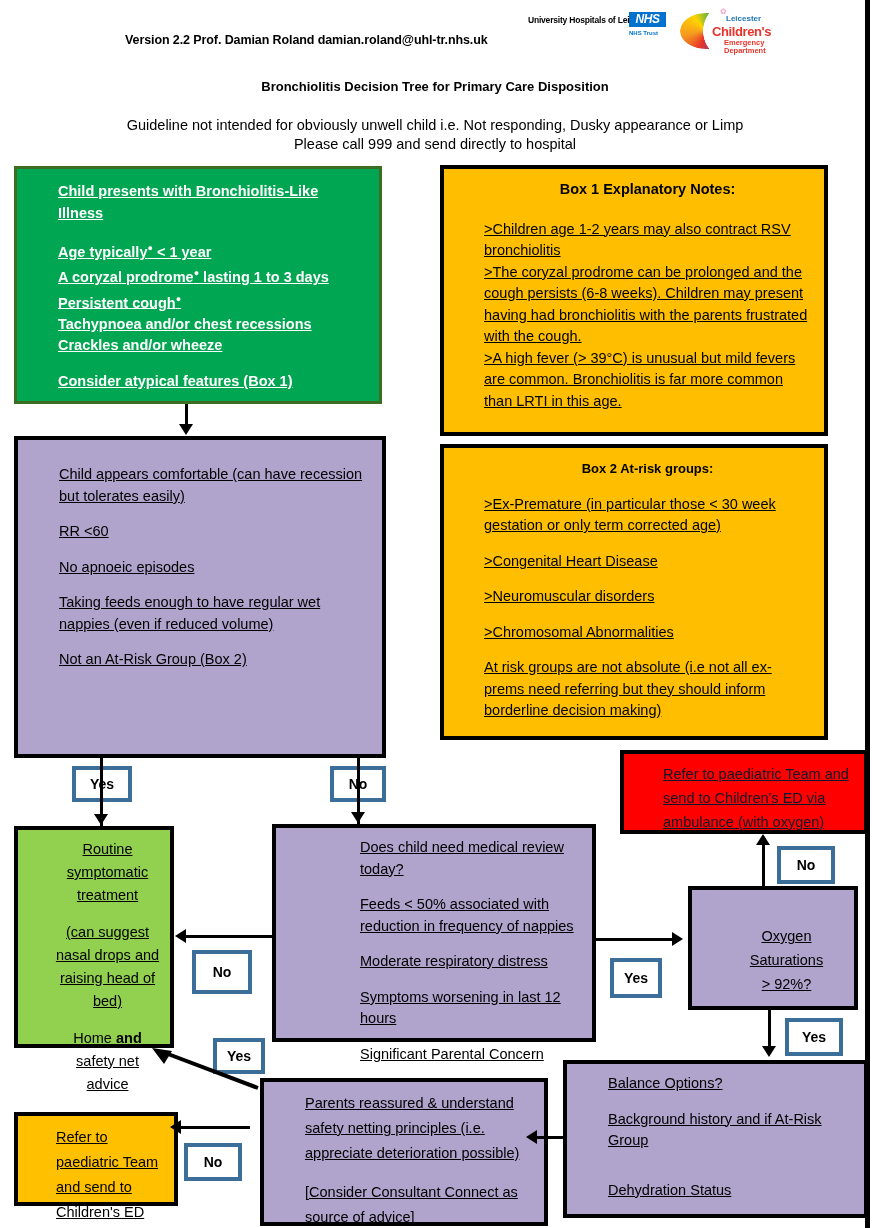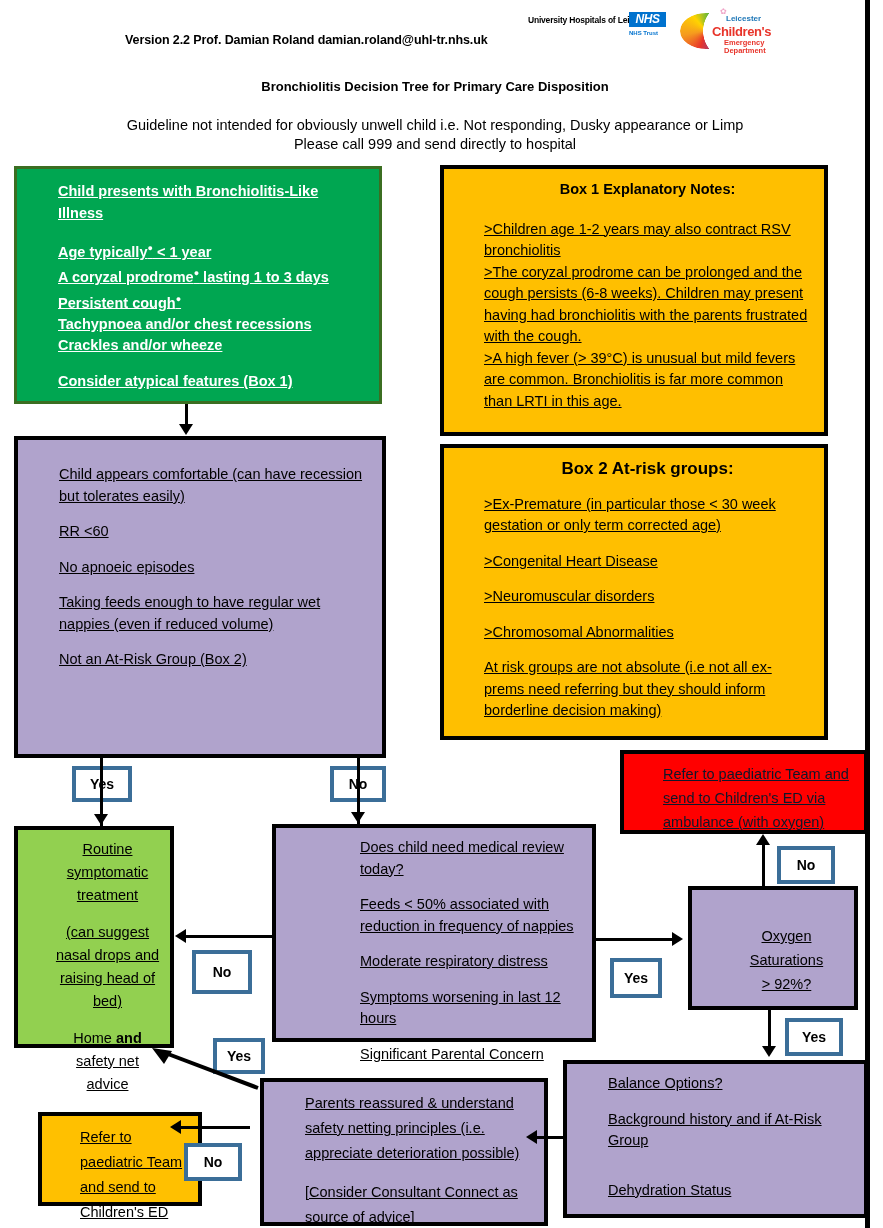--- a/index.html
+++ b/index.html
@@ -94,21 +94,21 @@
     border: 4px solid #000000;
     font-size: 14.5px;
     line-height: 21.5px;
     padding-left: 27px;
   }
   .box.green  { background: #00A651; color: #ffffff; border-color: #3B6E21; border-width: 3px; }
   .box.amber  { background: #FFBF00; color: #000000; }
   .box.purple { background: #B0A3CC; color: #000000; }
   .box.red    { background: #FF0000; color: #0f172a; }
   .box.ltgreen{ background: #92D050; color: #000000; }
-  .box.orange { background: #FFC000; color: #000000; margin-left: 24px; }
+  .box.orange { background: #FFC000; color: #000000; }
 
   .box .pad { padding: 10px 12px; }
   .box .ctr { text-align: center; font-weight: 700; }
   .box p { margin: 0; text-decoration: underline; }
   .box .gap { height: 18px; }
   .box .gap-sm { height: 14px; }
   .u { text-decoration: underline; }
   .b { font-weight: 700; }
   .star { font-size: 9px; vertical-align: super; }
 
@@ -223,21 +223,21 @@
       <div class="ctr" style="font-size:14.5px;">Box 1 Explanatory Notes:</div>
       <div class="gap"></div>
       <p>&gt;Children age 1-2 years may also contract RSV bronchiolitis</p>
       <p>&gt;The coryzal prodrome can be prolonged and the cough persists (6-8 weeks). Children may present having had bronchiolitis with the parents frustrated with the cough.</p>
       <p>&gt;A high fever (&gt; 39°C) is unusual but mild fevers are common. Bronchiolitis is far more common than LRTI in this age.</p>
     </div>
   </div>
 
   <div class="abs box amber" id="box-note2">
     <div class="pad" style="padding:10px 13px;">
-      <div class="ctr" style="font-size:17px;">Box 2 At-risk groups:</div>
+      <div class="ctr" style="font-size:13px;">Box 2 At-risk groups:</div>
       <div class="gap-sm"></div>
       <p>&gt;Ex-Premature (in particular those &lt; 30 week gestation or only term corrected age)</p>
       <div class="gap-sm"></div>
       <p>&gt;Congenital Heart Disease</p>
       <div class="gap-sm"></div>
       <p>&gt;Neuromuscular disorders</p>
       <div class="gap-sm"></div>
       <p>&gt;Chromosomal Abnormalities</p>
       <div class="gap-sm"></div>
       <p>At risk groups are not absolute (i.e not all ex-prems need referring but they should inform borderline decision making)</p>

